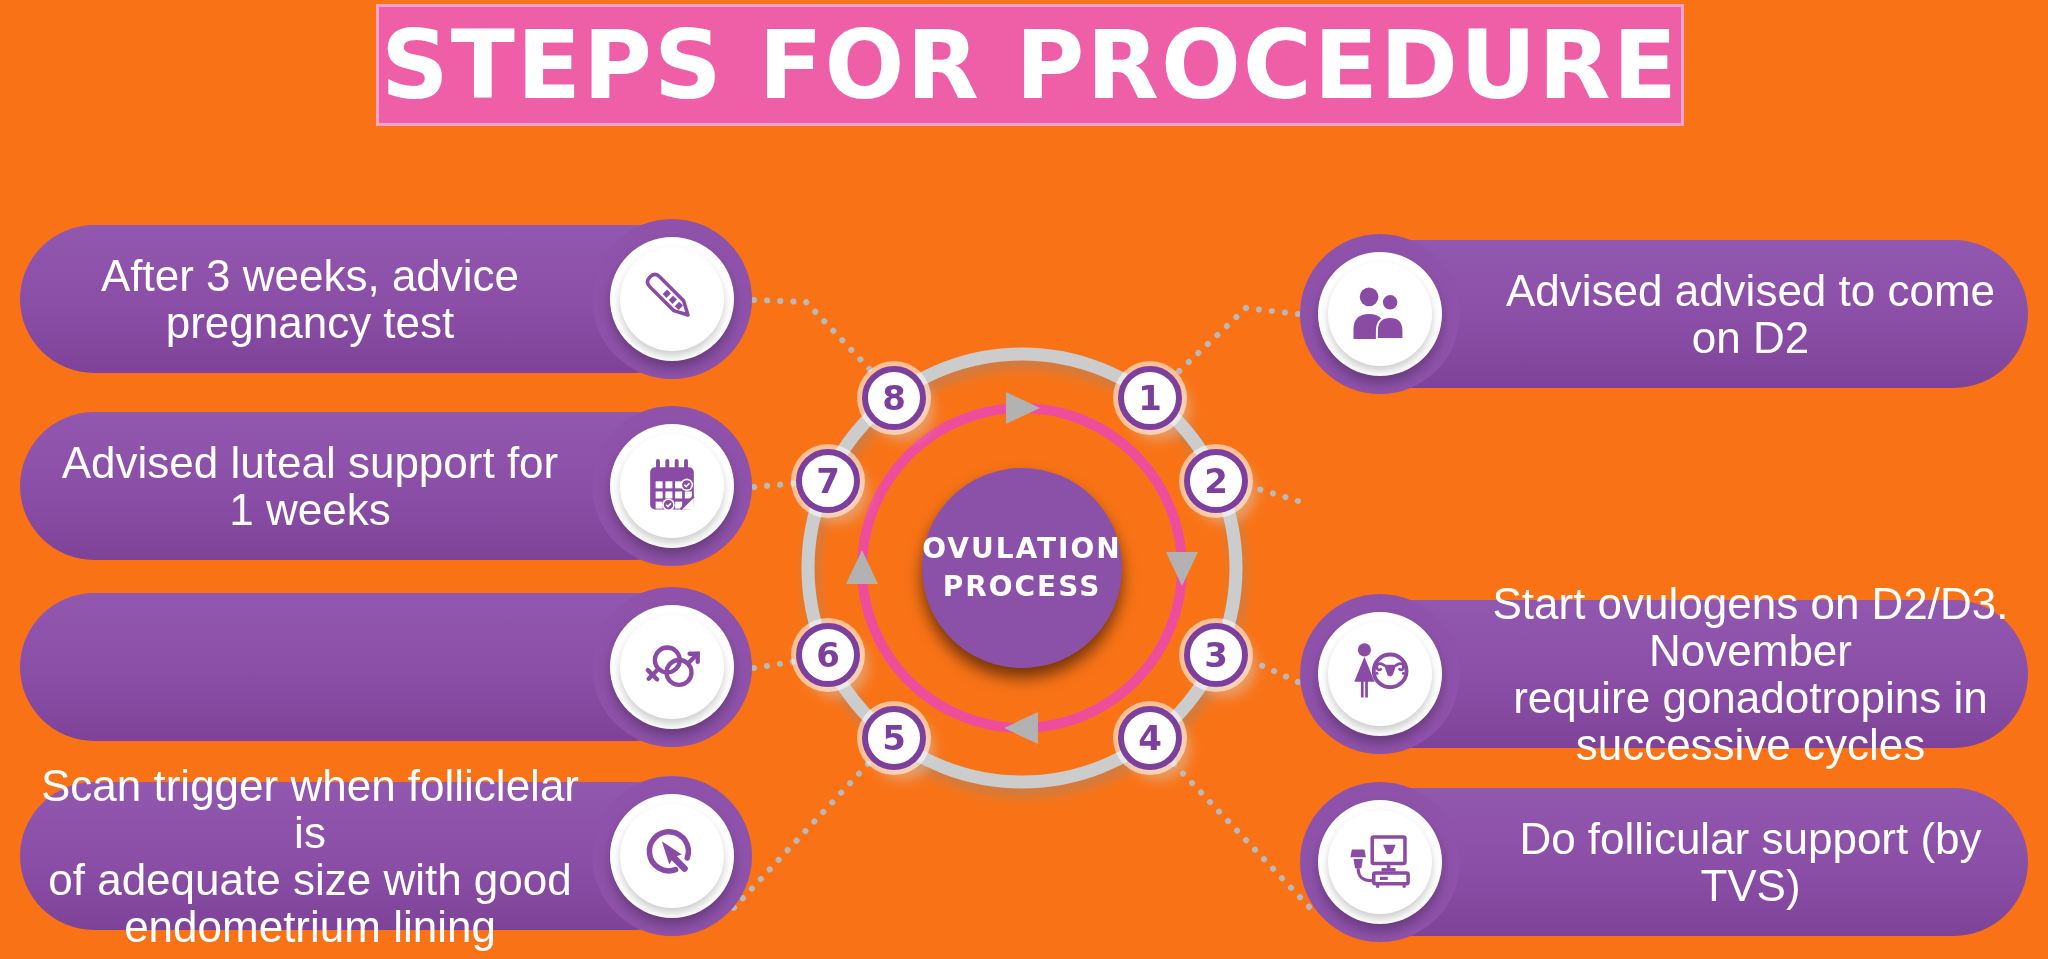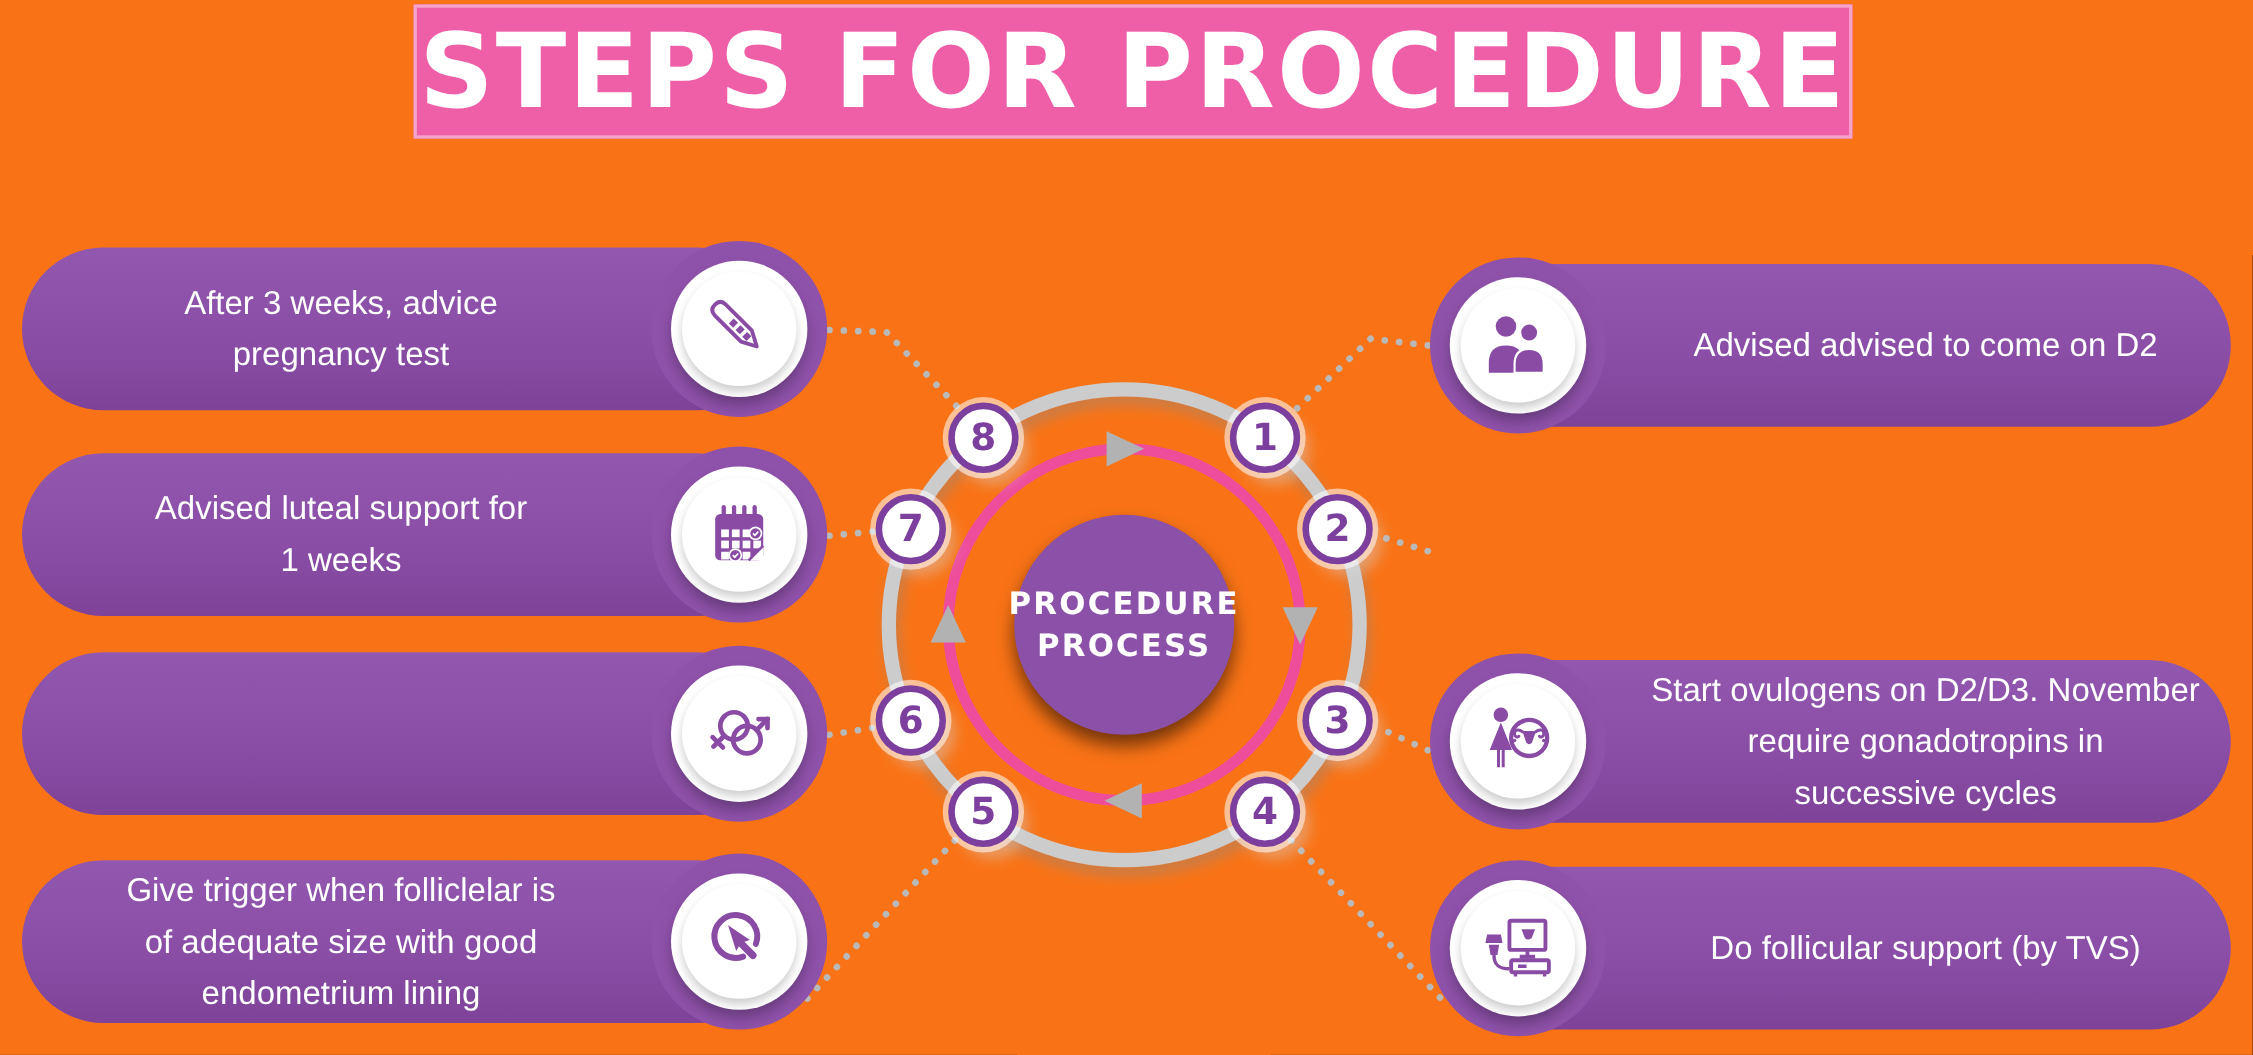--- a/index.html
+++ b/index.html
@@ -19,21 +19,21 @@
   }
   
   .pill{
     position:absolute;height:148px;border-radius:76px;
     background:linear-gradient(180deg,#9257AE 0%,#8A4EA6 55%,#7E4399 100%);
   }
   .pill.left{left:20px;width:688px;}
   .pill.right{left:1338px;width:690px;}
   .pill-label{
     position:absolute;top:0;height:100%;display:flex;align-items:center;justify-content:center;
-    color:#fff;font-size:30px;line-height:47px;text-align:center;white-space:pre-line;
+    color:#fff;font-size:44px;line-height:47px;text-align:center;white-space:pre-line;
   }
   .pill.left  .pill-label{left:15px;width:550px;}
   .pill.right .pill-label{left:145px;width:535px;}
   
   .bulge{
     position:absolute;top:-6px;width:160px;height:160px;border-radius:50%;
     background:#8F52AB;display:flex;align-items:center;justify-content:center;
   }
   .pill.left  .bulge{right:-44px;}
   .pill.right .bulge{left:-38px;}
@@ -180,21 +180,21 @@
             <path d="M71 45 L83 33"></path>
                 <path d="M72.5 33 H83 V43.5"></path>
           </g>
         </svg>
       </div>
         </div>
     </div>
   </div>
 
   <div class="pill left" style="top:782px">
-    <div class="pill-label">Give trigger when folliclelar is
+    <div class="pill-label">Scan trigger when folliclelar is
 of adequate size with good
 endometrium lining</div>
     <div class="bulge">
       <div class="ring">
           <div class="inner">
         <svg viewBox="0 0 100 100">
           <path d="M54.6 67.5 A25 25 0 1 1 69.5 52.6" stroke="#8A4BA5" stroke-width="7" fill="none" stroke-linecap="round"></path>
           <path d="M37 31 L46.5 61 L52 51.5 L62.5 48 Z" fill="#8A4BA5"></path>
           <path d="M52.5 52.5 L66 66" stroke="#8A4BA5" stroke-width="8.5" stroke-linecap="round"></path>
         </svg>
@@ -294,17 +294,17 @@
       <span>6</span>
     </div>
   <div class="badge" style="left:796px;top:449px">
       <span>7</span>
     </div>
   <div class="badge" style="left:862px;top:366px">
       <span>8</span>
     </div>
 
   <div class="center-circle">
-    <span>PROCEDURE</span>
+    <span>OVULATION</span>
     <span>PROCESS</span>
   </div>
 
 </div>
 
 </body></html>

